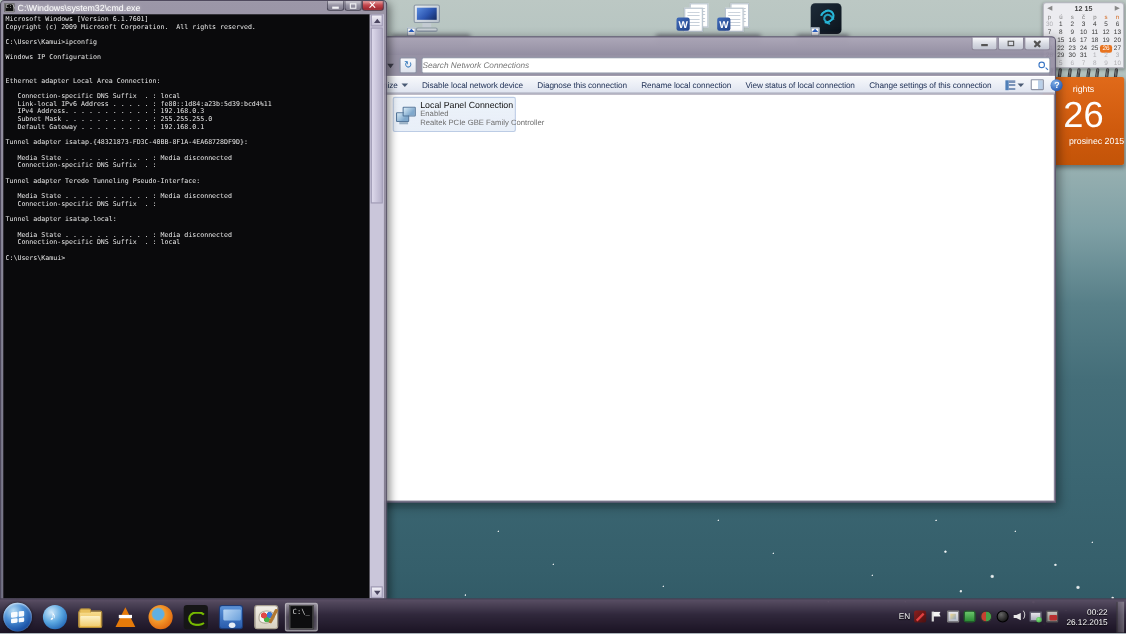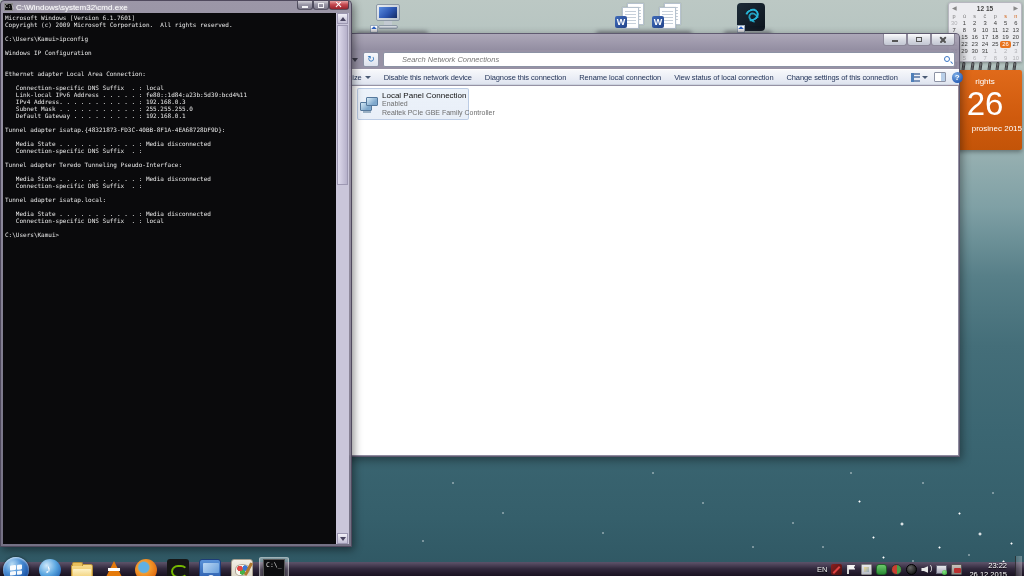--- a/index.html
+++ b/index.html
@@ -74,21 +74,21 @@
   #addr-chevron { width:0; height:0; border-left:3.5px solid transparent; border-right:3.5px solid transparent; border-top:4px solid #3c3c4a; margin-right:3px; }
   #addr-field { position:relative; flex:0 0 458px; height:15px; background:#fff; border:1px solid #8d93a5; border-radius:2px; display:flex; align-items:center; padding-left:3px; }
   #addr-favicon { width:11px; height:9px; position:relative; margin-right:4px; }
   #addr-favicon .m1,#addr-favicon .m2 { position:absolute; width:7px; height:5px; background:linear-gradient(135deg,#bfe0f2,#5f93c8); border:1px solid #3f6a96; }
   #addr-favicon .m1 { left:3px; top:0; } #addr-favicon .m2 { left:0; top:3px; }
   .bc-seg { font-size:8px; color:#1c1c24; padding:0 2px; white-space:nowrap; }
   .bc-sep { width:0; height:0; border-top:3px solid transparent; border-bottom:3px solid transparent; border-left:3.5px solid #555; margin:0 3px; }
   #addr-dd { position:absolute; right:4px; top:5px; width:0; height:0; border-left:3.5px solid transparent; border-right:3.5px solid transparent; border-top:4px solid #4a5a74; }
   #refresh-btn { flex:0 0 16px; height:15px; margin-left:2px; background:linear-gradient(#f8f9fc,#dde2ec); border:1px solid #8d93a5; border-radius:2px; color:#2a72b8; font-size:9px; line-height:13px; text-align:center; }
   #search-box { position:relative; flex:1; height:15px; margin-left:4px; background:#fff; border:1px solid #8d93a5; border-radius:2px; }
-  #search-box input { position:absolute; left:18px; top:0; width:100px; height:13px; border:none; outline:none; font-size:7.5px; color:#777; font-family:"Liberation Sans",sans-serif; background:transparent; }
+  #search-box input { position:absolute; left:0; top:0; width:100px; height:13px; border:none; outline:none; font-size:7.5px; color:#777; font-family:"Liberation Sans",sans-serif; background:transparent; }
   #search-box input::placeholder { color:#777; font-style:italic; }
   #search-mag { position:absolute; right:4px; top:3px; width:6px; height:6px; border:1.4px solid #3a76c4; border-radius:50%; }
   #search-mag::after { content:""; position:absolute; left:5px; top:5px; width:3px; height:1.4px; background:#3a76c4; transform:rotate(45deg); }
   #net-toolbar { position:absolute; left:0; top:35px; right:0; height:16px;
     background:linear-gradient(180deg,#f7f8fb,#e7ebf4 70%,#dfe4ef); border-top:1px solid #fff; border-bottom:1px solid #cdd3e0; display:flex; align-items:center; padding:0 6px; }
   .cb-item { font-size:7.5px; color:#1e2f54; margin-right:13px; white-space:nowrap; letter-spacing:-0.1px; }
   #organize-wrap { display:flex; align-items:center; margin-right:13px; }
   #organize-wrap .cb-item { margin-right:3px; }
   .caret-dn { width:0; height:0; border-left:3px solid transparent; border-right:3px solid transparent; border-top:3.5px solid #4a5a74; }
   #tb-right { margin-left:auto; display:flex; align-items:center; gap:6px; }
@@ -116,21 +116,21 @@
   #mini-grid span { font-size:5.8px; color:#3a3a3a; text-align:center; line-height:7px; }
   #mini-grid span.muted { color:#b0b0b4; }
   #mini-grid span.sel { background:#e8731e; color:#fff; border-radius:2px; }
   #spiral { position:absolute; left:2px; top:60px; width:70px; height:9px; display:flex; justify-content:space-between; padding:0 4px; }
   #spiral i { width:3px; height:9px; border:1px solid #3c3c40; border-radius:2px; background:linear-gradient(90deg,#888,#333); transform:rotate(8deg); }
   #day-page { position:absolute; left:0; top:68px; width:74px; height:80px; background:linear-gradient(180deg,#e06a1a,#cf5a0d 60%,#c35408); border-radius:2px; box-shadow:0 2px 4px rgba(0,0,0,.35); text-align:center; color:#fff; }
   #page-weekday { font-size:8px; margin-top:7px; }
   #page-day { font-size:33px; line-height:36px; font-weight:400; font-family:"Liberation Sans",sans-serif; }
   #page-monthyear { font-size:8px; margin-top:2px;text-align:right; }
   
-  #taskbar { position:absolute; left:0; bottom:0; width:1024px; height:14px; z-index:5;
+  #taskbar { position:absolute; left:0; bottom:0; width:1024px; height:32px; z-index:5;
     background:linear-gradient(180deg,rgba(90,78,100,.96) 0%,rgba(48,38,58,.97) 45%,rgba(25,17,33,.98) 100%); border-top:1px solid rgba(150,140,170,.5); display:flex; align-items:center; }
   #start-orb { width:26px; height:26px; margin:0 5px 0 3px; border-radius:50%; position:relative;
     background:radial-gradient(circle at 35% 28%,#b8dcf4 0%,#4f93d8 35%,#1c55a8 70%,#0c2f66 100%); box-shadow:inset 0 1px 2px rgba(255,255,255,.7), 0 0 3px rgba(0,0,0,.6); }
   #orb-flag { position:absolute; left:7px; top:8px; width:12px; height:10px; display:grid; grid-template-columns:1fr 1fr; grid-template-rows:1fr 1fr; gap:1px; transform:skewY(-6deg); }
   #orb-flag i { background:#fff; border-radius:1px; opacity:.95; }
   .tb-btn { width:30px; height:26px; margin:0 1px; display:flex; align-items:center; justify-content:center; border-radius:2px; position:relative; }
   .tb-btn.active { background:linear-gradient(180deg,rgba(255,255,255,.32),rgba(255,255,255,.10) 50%,rgba(255,255,255,.18)); border:1px solid rgba(255,255,255,.45); box-shadow:inset 0 0 4px rgba(255,255,255,.3); }
   .tb-ic { position:relative; width:22px; height:22px; }
   .ic-itunes { border-radius:50%; background:radial-gradient(circle at 35% 30%,#cfe8fa,#5aa6e0 45%,#1d5fb0 85%); }
   .ic-itunes::after { content:"\266A"; position:absolute; left:6px; top:3px; color:#fff; font-size:12px; }
@@ -346,21 +346,21 @@
         <input placeholder="Search Network Connections" style="">
         <div id="search-mag"></div>
       </div>
     </div>
     <div id="net-toolbar">
       <div id="organize-wrap">
         <span class="cb-item">Organize</span>
         <span class="caret-dn"></span>
       </div>
       <div id="cb-items" style="display:flex;align-items:center;">
-          <span class="cb-item">Disable this network device</span>
+          <span class="cb-item">Disable local network device</span>
           <span class="cb-item">Diagnose this connection</span>
           <span class="cb-item">Rename local connection</span>
           <span class="cb-item">View status of local connection</span>
           <span class="cb-item">Change settings of this connection</span>
         </div>
       <div id="tb-right">
         <div id="view-btn">
           <div id="view-grid"></div>
           <span class="caret-dn"></span>
         </div>
@@ -488,20 +488,20 @@
           <div class="tray-ic tic-flag"></div>
           <div class="tray-ic tic-window"></div>
           <div class="tray-ic tic-green"></div>
           <div class="tray-ic tic-audio"></div>
           <div class="tray-ic tic-dark"></div>
           <div class="tray-ic tic-volume"></div>
           <div class="tray-ic tic-network"></div>
           <div class="tray-ic tic-device"></div>
         </div>
       <div id="tray-clock">
-        <div>23:22</div>
+        <div>00:22</div>
         <div>26.12.2015</div>
       </div>
       <div id="show-desktop"></div>
     </div>
   </div>
 
 </div>
 
 </body></html>

